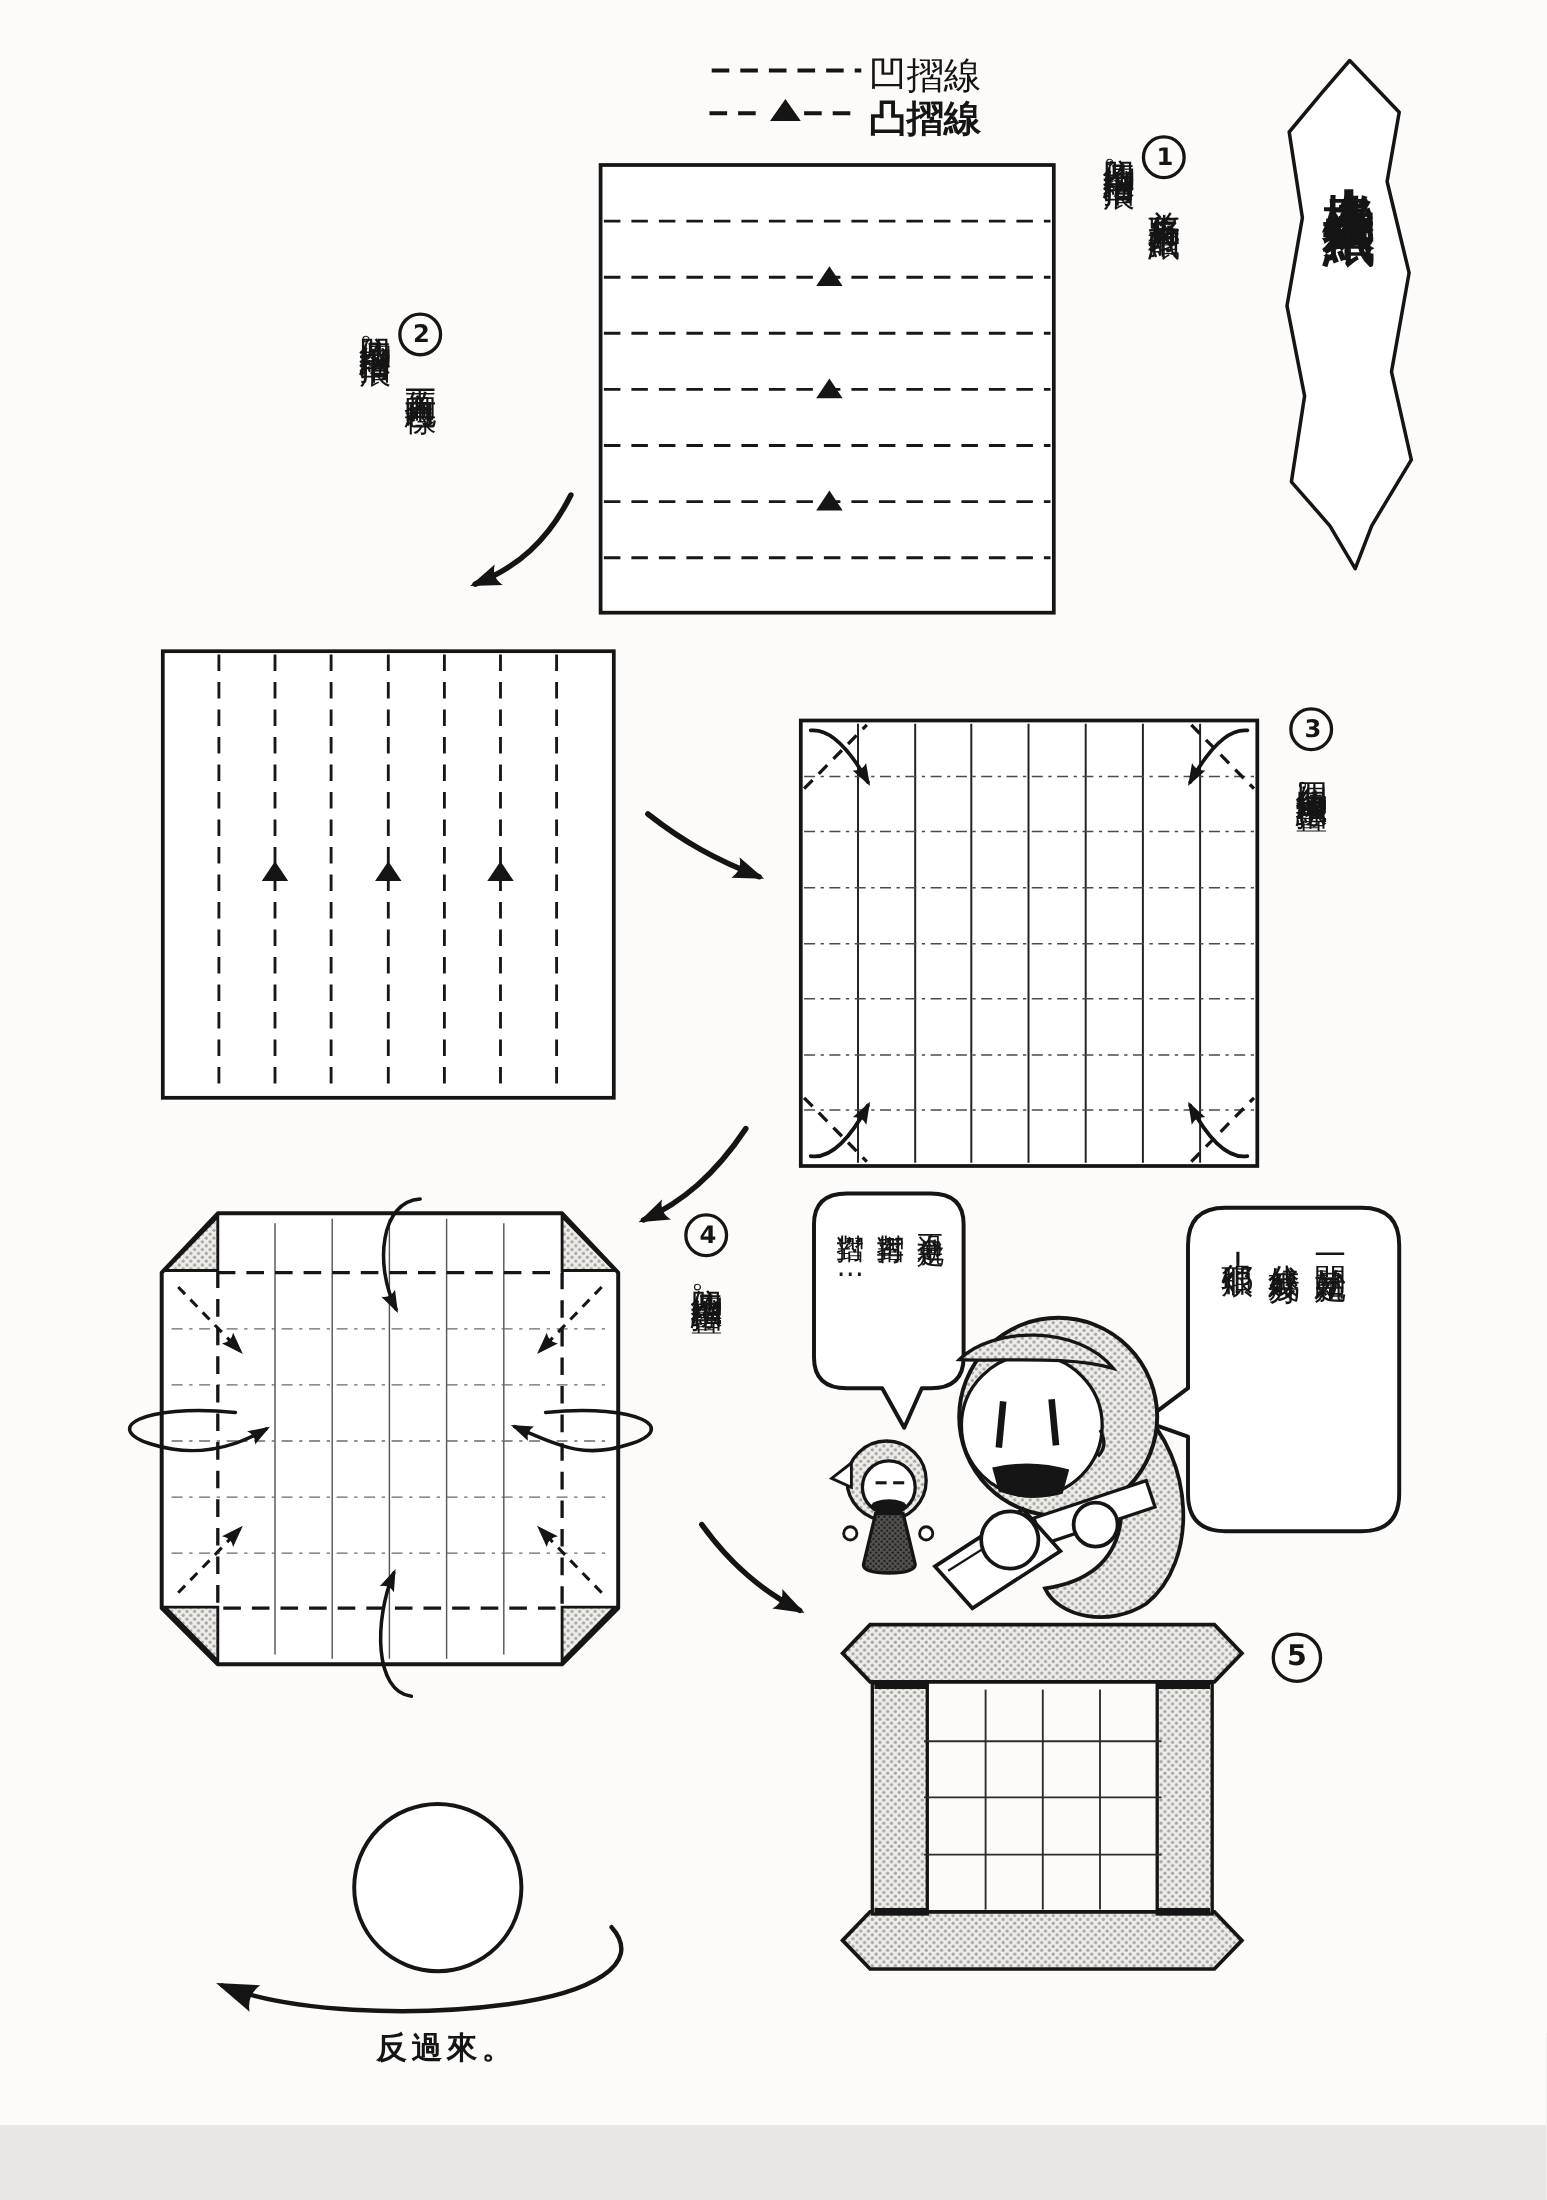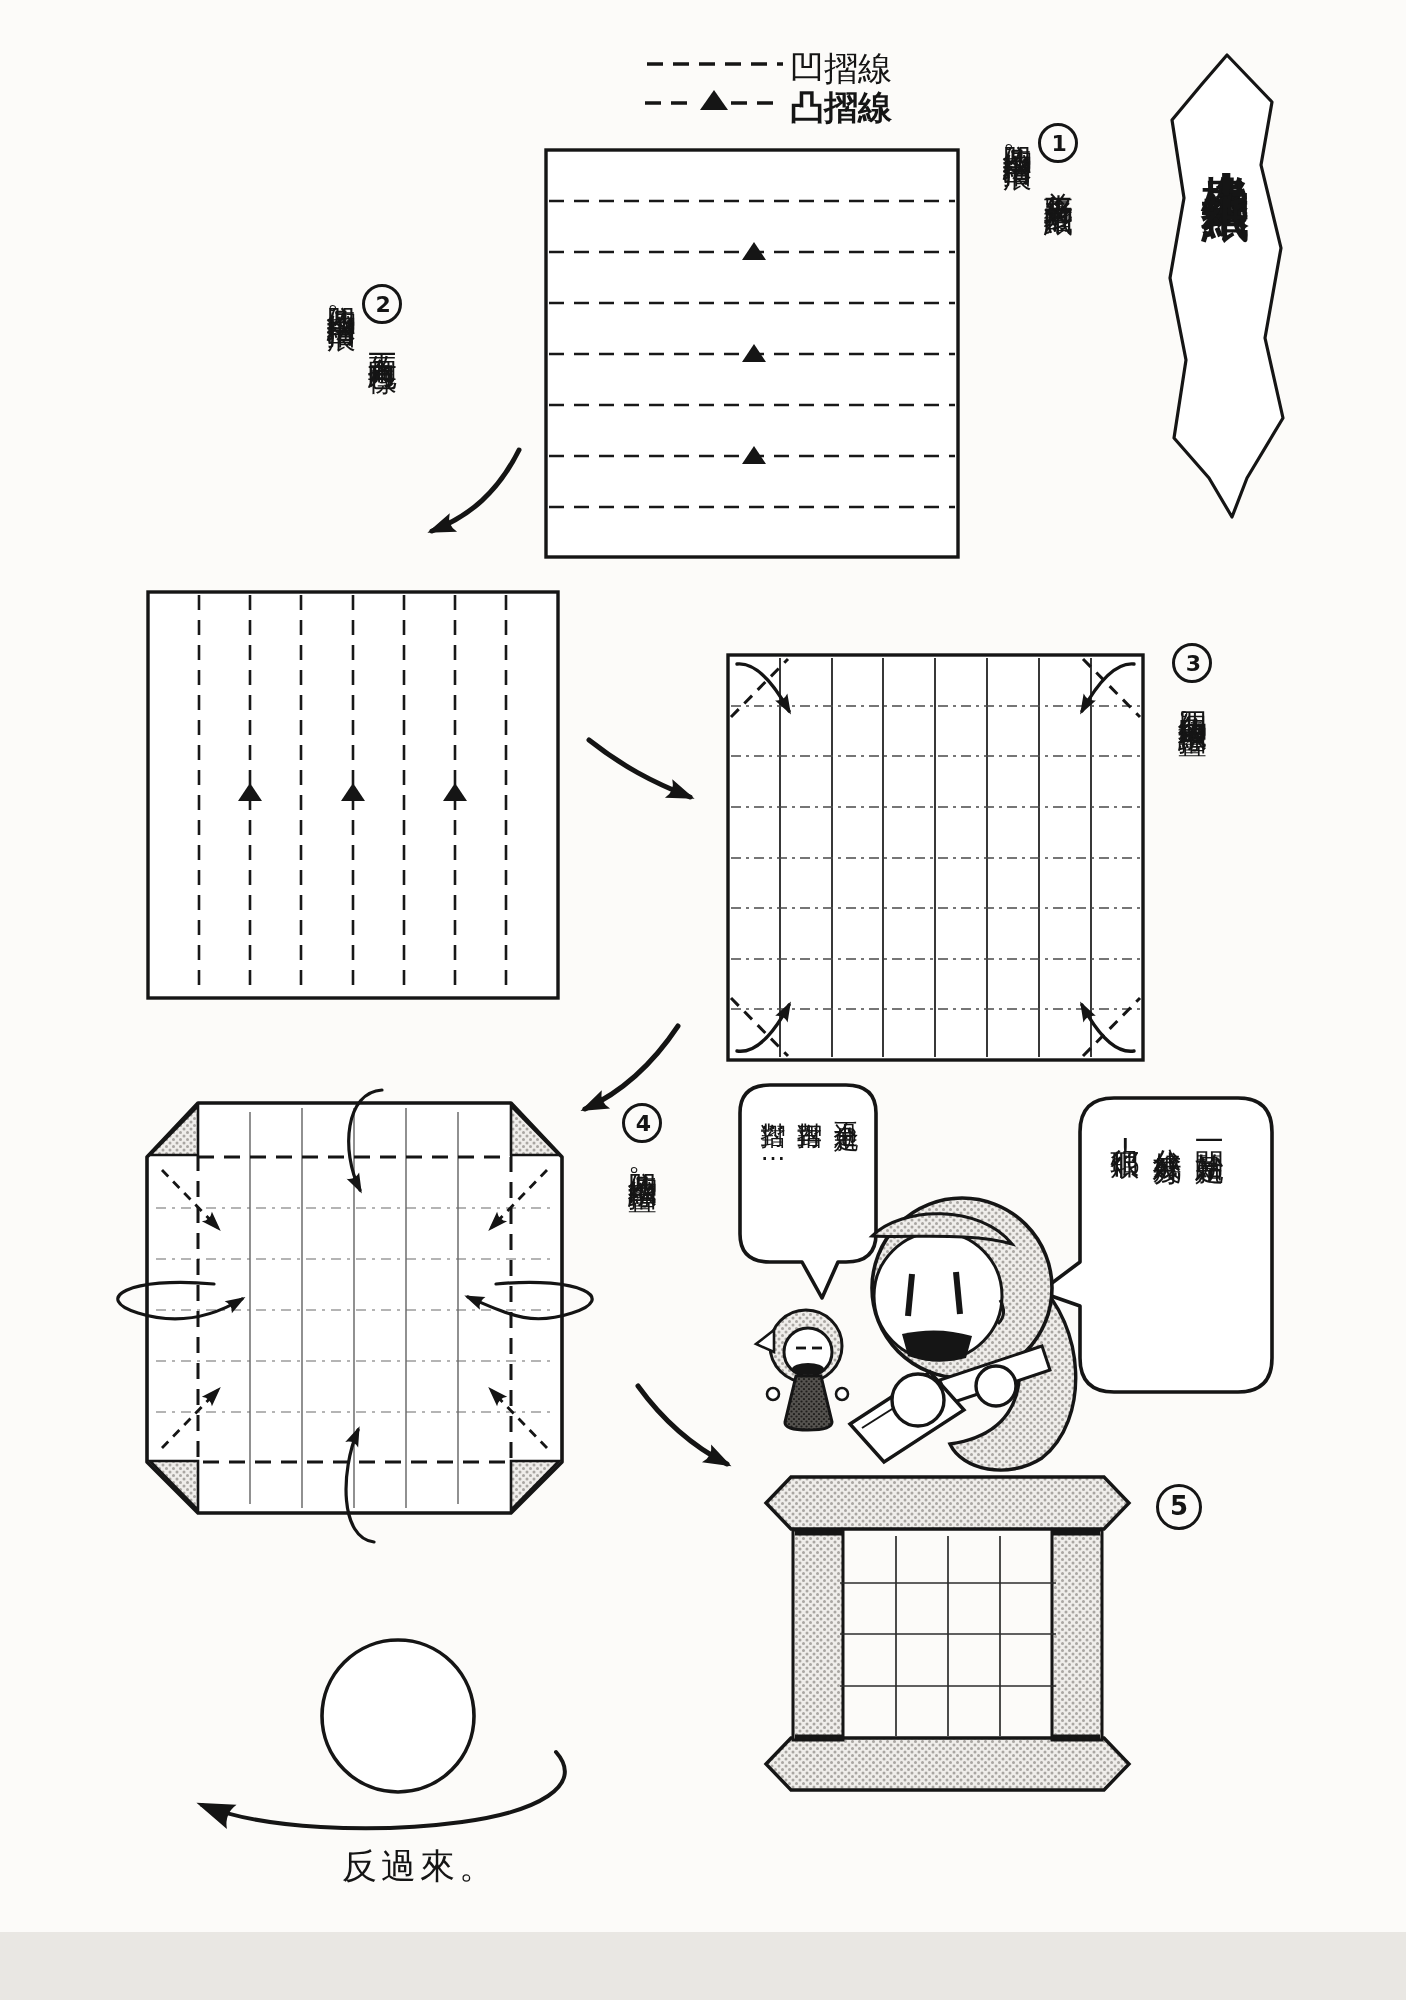--- a/index.html
+++ b/index.html
@@ -23,21 +23,21 @@
   .circnum-lg{
     position:absolute;width:40px;height:40px;border:3px solid #151515;
     border-radius:50%;font-size:26px;line-height:38px;text-align:center;
     font-weight:bold;background:#fcfbf9;
   }
   .caption{font-size:29px;}
   .legend-label{font-size:34px;font-weight:500;}
   .title-text{font-size:47px;font-weight:bold;letter-spacing:5px;line-height:1.1;}
   .bubble-text-sm{font-size:25px;line-height:1.3;}
   .bubble-text-lg{font-size:29px;line-height:1.32;}
-  .footer-label{font-size:35px;letter-spacing:4px;}
+  .footer-label{font-size:28px;letter-spacing:4px;font-weight:bold;}
 </style>
 </head>
 <body>
 
 <div id="page">
 
   <svg id="art" width="1406" height="2000" viewBox="0 0 1406 2000">
     <defs>
       <pattern id="tone" patternUnits="userSpaceOnUse" width="7" height="7">
         <rect width="7" height="7" fill="#efedea"></rect>

